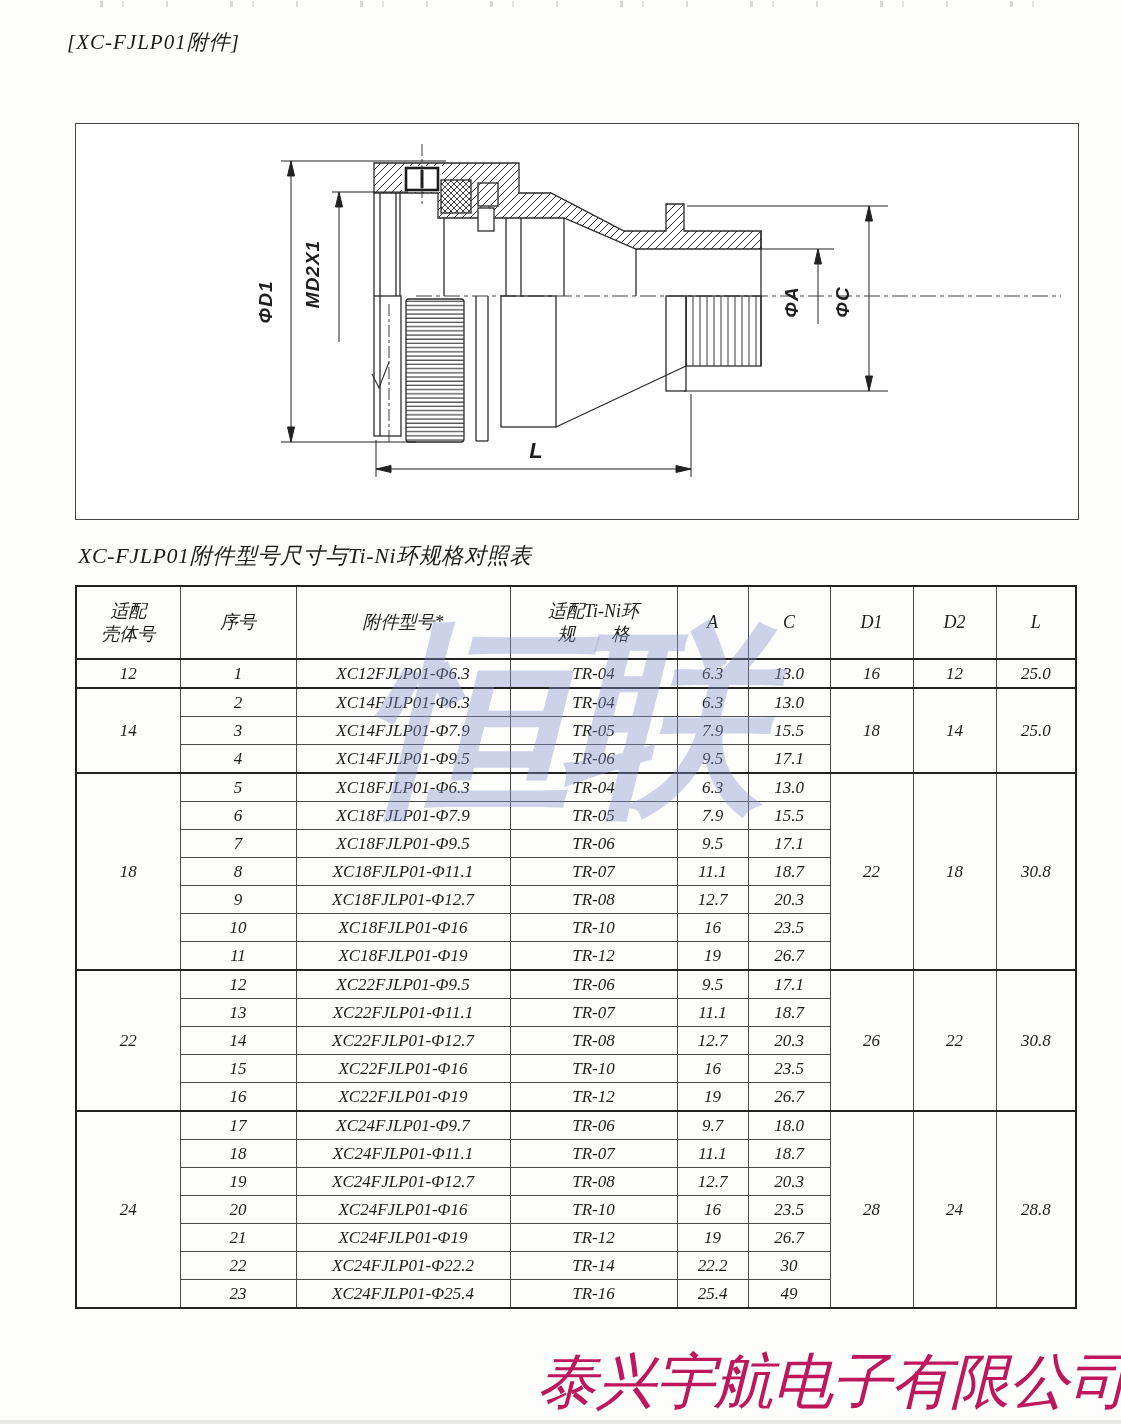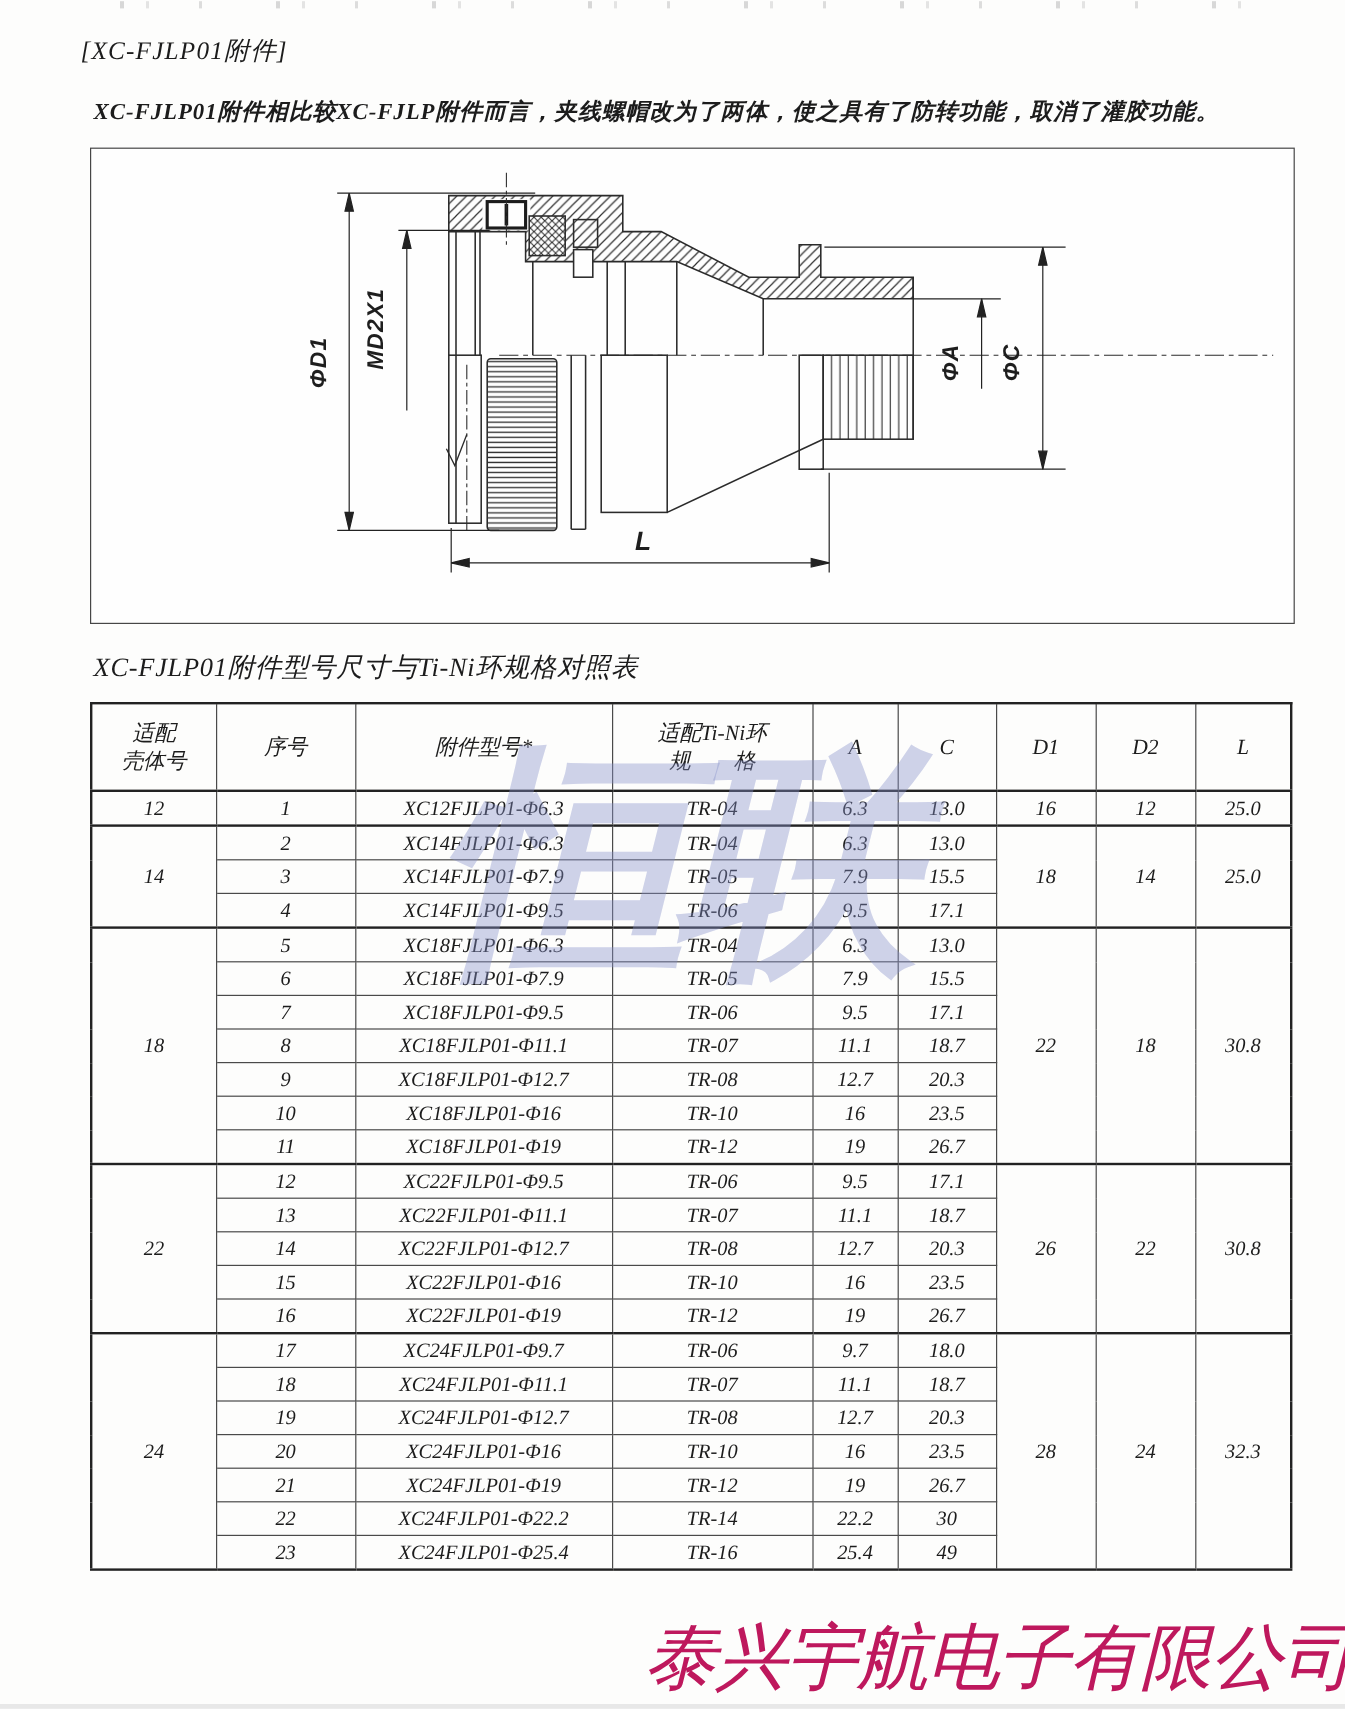--- a/index.html
+++ b/index.html
@@ -44,21 +44,20 @@
 </style>
 </head>
 <body>
 
 <div class="page">
 
   <div class="top-fragments"></div>
 
   <div class="bracket-title">[XC-FJLP01附件]</div>
 
-  <div class="intro">XC-FJLP01附件相比较XC-FJLP附件而言，夹线螺帽改为了两体，使之具有了防转功能，取消了灌胶功能。</div>
 
   <div class="drawing-box">
     <svg width="1000" height="392" viewBox="0 0 1000 392" xmlns="http://www.w3.org/2000/svg">
       <defs>
         <pattern id="hatch" width="8" height="8" patternUnits="userSpaceOnUse">
           <path d="M-2,2 L2,-2 M-2,10 L10,-2 M6,10 L10,6" stroke="#2e2e2e" stroke-width="1"></path>
         </pattern>
         <pattern id="xhatch" width="6" height="6" patternUnits="userSpaceOnUse">
           <path d="M0,6 L6,0 M0,0 L6,6" stroke="#2e2e2e" stroke-width="0.9"></path>
         </pattern>
@@ -321,21 +320,21 @@
           </tr>
           <tr>
             <td rowspan="7" class="gspan">24</td>
             <td>17</td>
             <td>XC24FJLP01-Φ9.7</td>
             <td>TR-06</td>
             <td>9.7</td>
             <td>18.0</td>
             <td rowspan="7" class="gspan">28</td>
             <td rowspan="7" class="gspan">24</td>
-            <td rowspan="7" class="gspan">32.3</td>
+            <td rowspan="7" class="gspan">28.8</td>
           </tr>
           <tr>
             <td>18</td>
             <td>XC24FJLP01-Φ11.1</td>
             <td>TR-07</td>
             <td>11.1</td>
             <td>18.7</td>
           </tr>
           <tr>
             <td>19</td>

